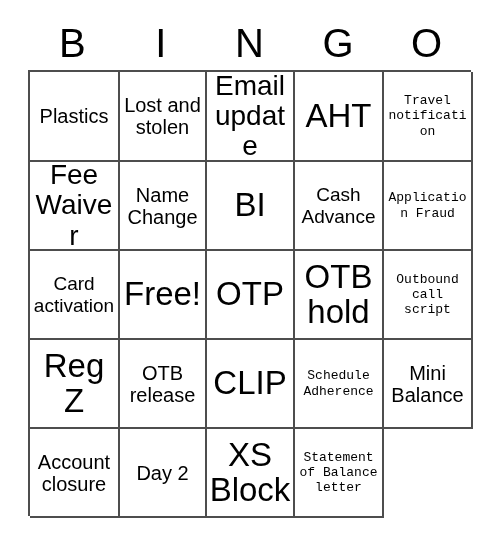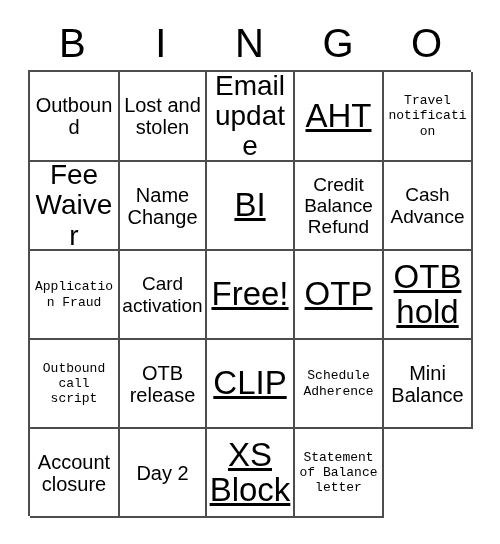--- a/index.html
+++ b/index.html
@@ -77,38 +77,38 @@
     width: 100%;
     line-height: 1.06;
     word-wrap: break-word;
   }
 
   
   .sz-xs span { font-size: 13px; line-height: 1.18; font-family: Liberation Mono, monospace; }
   .sz-s  span { font-size: 19px; line-height: 1.12; }
   .sz-m  span { font-size: 20px; line-height: 1.1; }
   .sz-l  span { font-size: 28px; line-height: 1.08; }
-  .sz-xl span { font-size: 33px; line-height: 1.05; text-decoration: underline; }
+  .sz-xl span { font-size: 33px; line-height: 1.05; }
 </style>
 </head>
 <body>
 
 <div class="card">
 
   <div class="bingo-header">
     <div class="letter">B</div>
     <div class="letter">I</div>
     <div class="letter">N</div>
     <div class="letter">G</div>
     <div class="letter">O</div>
   </div>
 
   <div class="bingo-grid" id="bingo-grid">
       <div class="cell sz-m">
-        <span>Outbound</span>
+        <span>Plastics</span>
       </div>
       <div class="cell sz-m">
         <span>Lost and stolen</span>
       </div>
       <div class="cell sz-l">
         <span>Email update</span>
       </div>
       <div class="cell sz-xl">
         <span>AHT</span>
       </div>
@@ -118,42 +118,42 @@
       <div class="cell sz-l">
         <span>Fee Waiver</span>
       </div>
       <div class="cell sz-m">
         <span>Name Change</span>
       </div>
       <div class="cell sz-xl">
         <span>BI</span>
       </div>
       <div class="cell sz-s">
-        <span>Credit Balance Refund</span>
-      </div>
-      <div class="cell sz-s">
         <span>Cash Advance</span>
       </div>
       <div class="cell sz-xs">
         <span>Application Fraud</span>
       </div>
       <div class="cell sz-s">
         <span>Card activation</span>
       </div>
       <div class="cell sz-xl">
         <span>Free!</span>
       </div>
       <div class="cell sz-xl">
         <span>OTP</span>
       </div>
       <div class="cell sz-xl">
         <span>OTB hold</span>
       </div>
       <div class="cell sz-xs">
         <span>Outbound call script</span>
+      </div>
+      <div class="cell sz-xl">
+        <span>Reg Z</span>
       </div>
       <div class="cell sz-m">
         <span>OTB release</span>
       </div>
       <div class="cell sz-xl">
         <span>CLIP</span>
       </div>
       <div class="cell sz-xs">
         <span>Schedule Adherence</span>
       </div>

